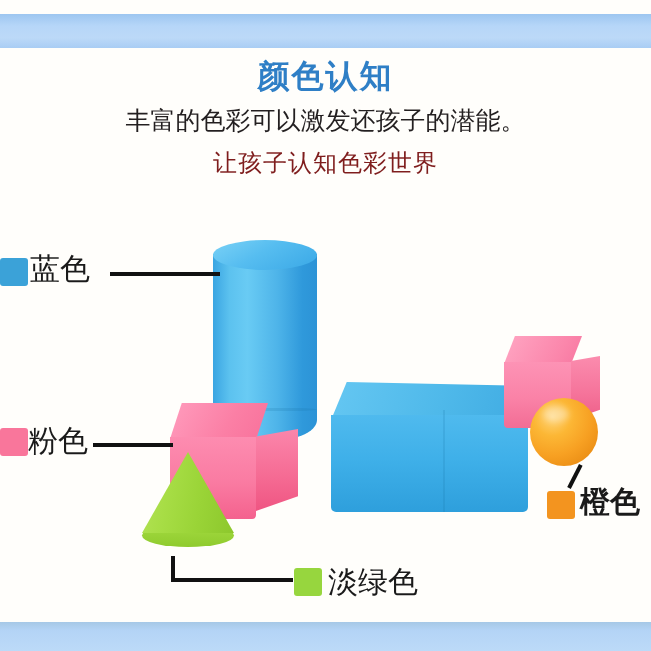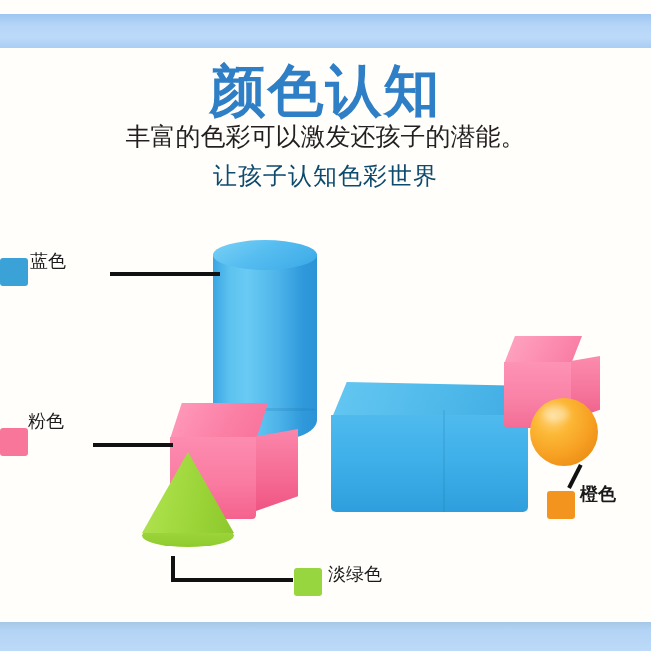--- a/index.html
+++ b/index.html
@@ -25,45 +25,45 @@
   #band-bottom{
     top:622px;height:29px;
     background:linear-gradient(180deg,#a6c8e6 0%,#b4d4f6 30%,#bcdaf8 100%);
   }
 
   
   #headline{
     position:absolute;left:0;top:62px;width:651px;text-align:center;
   }
   #title{
-    font-size:56px;font-weight:bold;color:#2f7fc6;
+    font-size:32px;font-weight:bold;color:#2f7fc6;
     letter-spacing:2px;line-height:1.05;
-    font-family:Liberation Serif, serif;
+    font-family:Liberation Mono, monospace;
   }
   #subtitle{
-    margin-top:0;
+    margin-top:12px;
     font-size:25px;color:#231f20;letter-spacing:0px;line-height:1.2;
-    font-family:Liberation Sans, sans-serif;
+    font-family:Liberation Mono, monospace;
   }
   #tagline{
     margin-top:11px;
-    font-size:24px;color:#0c4a6e;letter-spacing:1px;line-height:1.2;
+    font-size:24px;color:#7f1d1d;letter-spacing:1px;line-height:1.2;
     font-family:"DejaVu Sans","Liberation Sans",sans-serif;
   }
 
   
   .swatch{position:absolute;width:28px;height:28px;border-radius:3px;}
   .legend-label{
-    position:absolute;font-size:18px;color:#1a1a1a;white-space:nowrap;
+    position:absolute;font-size:30px;color:#1a1a1a;white-space:nowrap;
     font-family:"DejaVu Sans","Liberation Sans",sans-serif;
   }
   #swatch-blue{left:0px;top:258px;background:#3ba2d8;}
   #label-blue{left:30px;top:249px;}
   #swatch-pink{left:0px;top:428px;background:#f9769b;}
-  #label-pink{left:28px;top:409px;}
+  #label-pink{left:28px;top:421px;}
   #swatch-green{left:294px;top:568px;background:#97d63e;}
   #label-green{left:328px;top:562px;}
   #swatch-orange{left:547px;top:491px;background:#f3941f;}
   #label-orange{left:580px;top:482px;font-weight:bold;}
 
   
   .leader{position:absolute;background:#111111;}
   #leader-blue{left:110px;top:272px;width:110px;height:4px;}
   #leader-pink{left:93px;top:443px;width:80px;height:4px;}
   #leader-green-v{left:171px;top:556px;width:4px;height:26px;}

